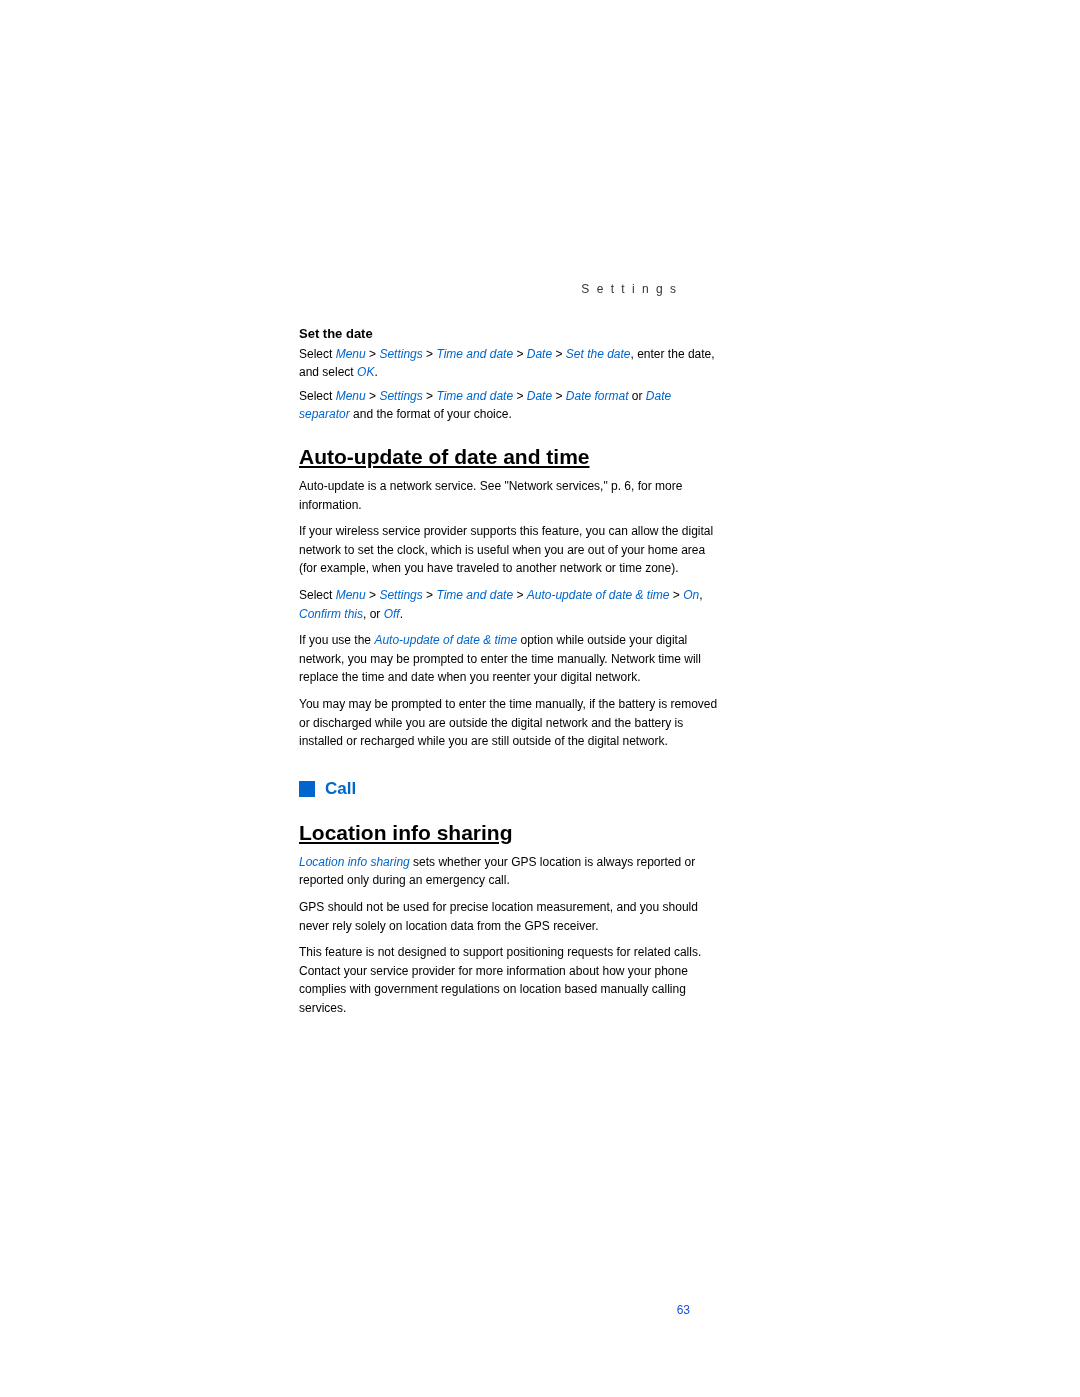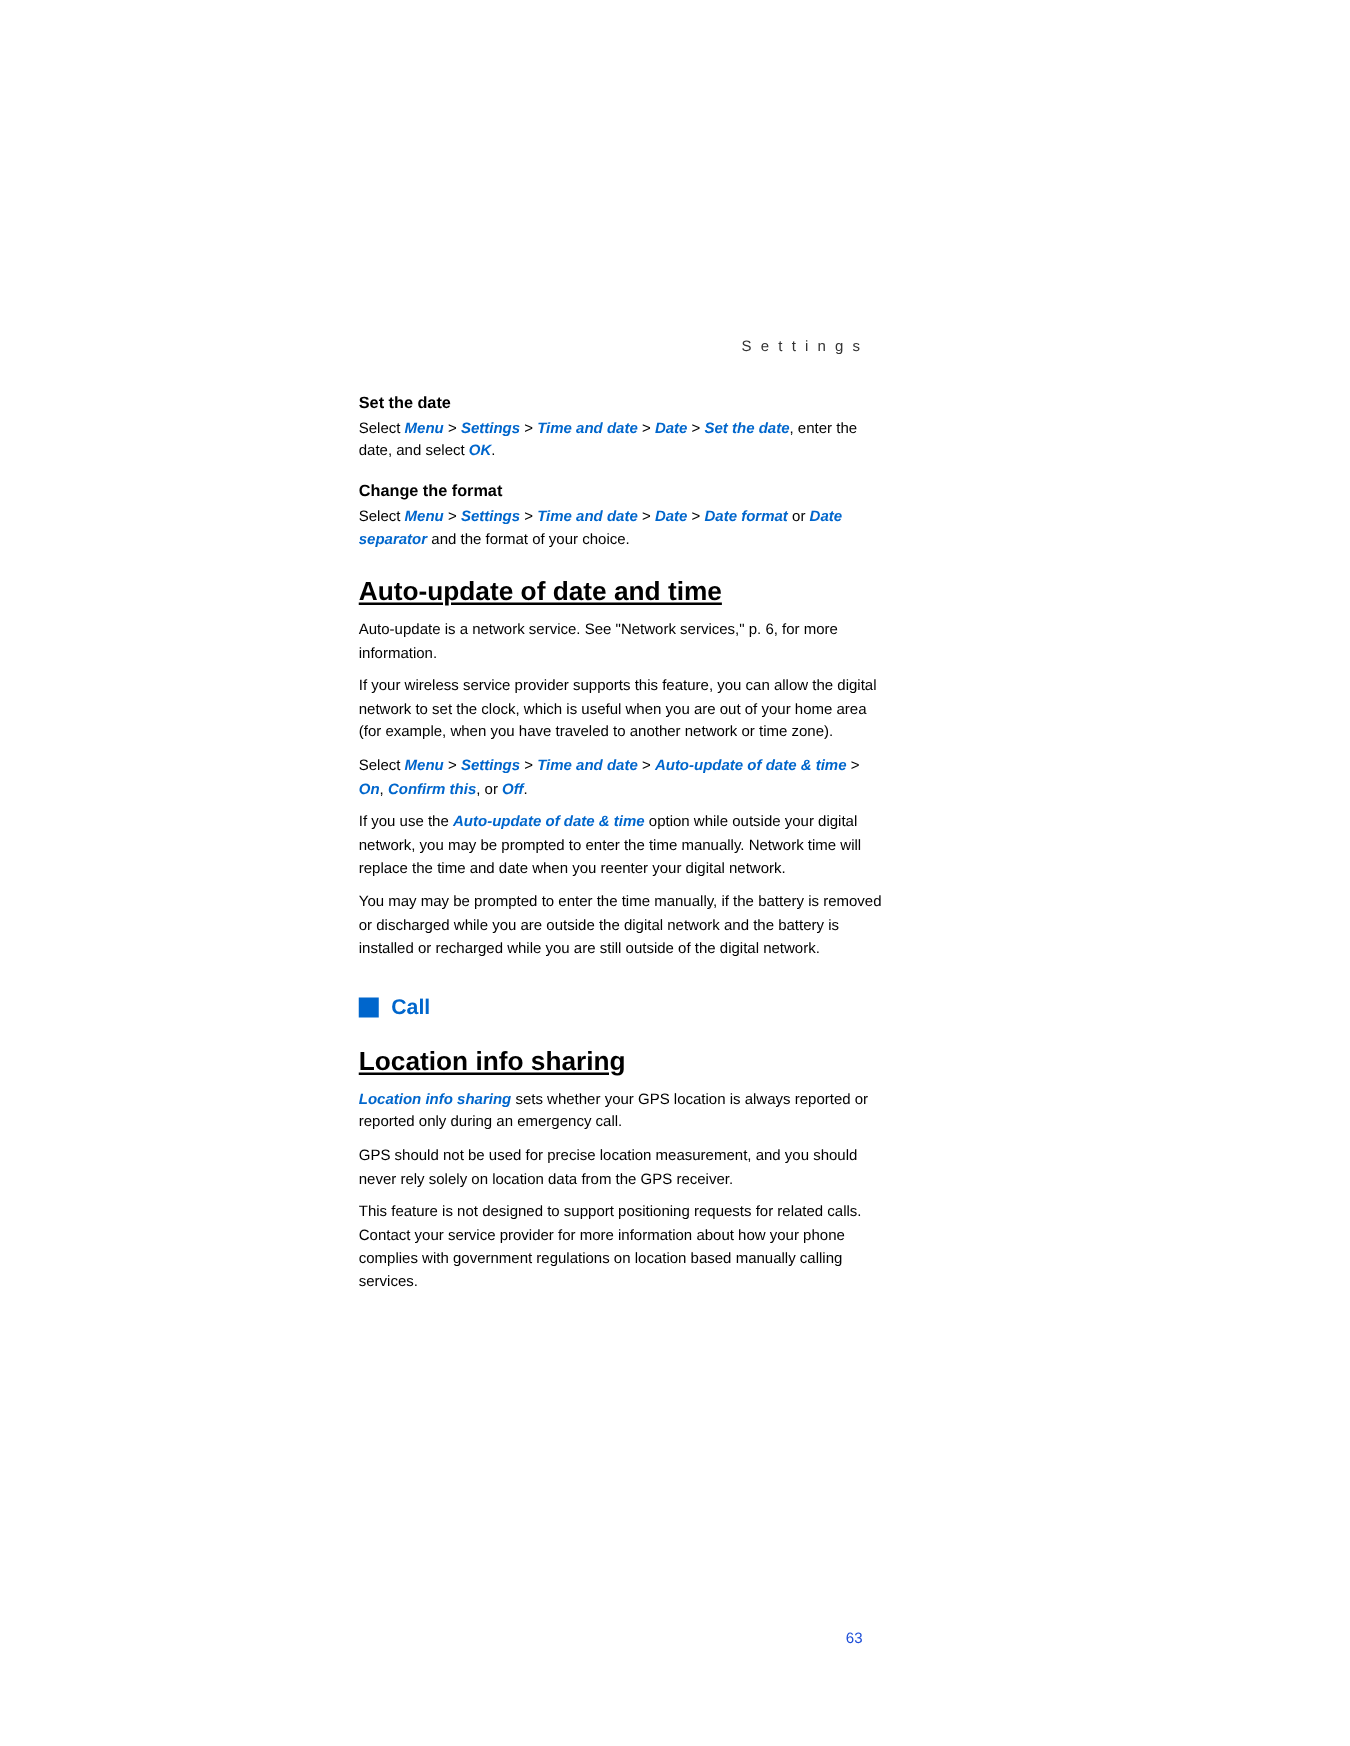--- a/index.html
+++ b/index.html
@@ -15,21 +15,21 @@
       font-family: Arial, Helvetica, sans-serif;
       font-size: 13px;
       color: #000000;
       position: relative;
     }
 
     .page-container {
       width: 1080px;
       min-height: 1397px;
       position: relative;
-      padding: 0;
+      padding: 12px;
     }
 
     .header-section {
       text-align: right;
       padding: 270px 390px 20px 0;
       letter-spacing: 2px;
       font-size: 12px;
       color: #333;
     }
 
@@ -54,21 +54,20 @@
     .body-text {
       font-size: 12px;
       line-height: 1.5;
       color: #000;
       margin-bottom: 6px;
     }
 
     .link-text {
       color: #0066cc;
       font-style: italic;
-      font-weight: bold;
     }
 
     .section-heading-large {
       font-size: 21px;
       font-weight: bold;
       text-decoration: underline;
       margin-top: 22px;
       margin-bottom: 8px;
     }
 
@@ -120,23 +119,20 @@
 
   <div class="content-area">
 
     <div class="section-heading-small">
       <span>Set the date</span>
     </div>
     <p class="body-text">
       Select <span class="link-text"><em>Menu</em></span> &gt; <span class="link-text"><em>Settings</em></span> &gt; <span class="link-text"><em>Time and date</em></span> &gt; <span class="link-text"><em>Date</em></span> &gt; <span class="link-text"><em>Set the date</em></span>, enter the date, and select <span class="link-text"><em>OK</em></span>.
     </p>
 
-    <div class="section-heading-small">
-      <span>Change the format</span>
-    </div>
     <p class="body-text">
       Select <span class="link-text"><em>Menu</em></span> &gt; <span class="link-text"><em>Settings</em></span> &gt; <span class="link-text"><em>Time and date</em></span> &gt; <span class="link-text"><em>Date</em></span> &gt; <span class="link-text"><em>Date format</em></span> or <span class="link-text"><em>Date separator</em></span> and the format of your choice.
     </p>
 
     <div class="section-heading-large">
       <span>Auto-update of date and time</span>
     </div>
 
     <p class="body-text-para">
       <span>Auto-update is a network service. See "Network services," p. 6, for more information.</span>

